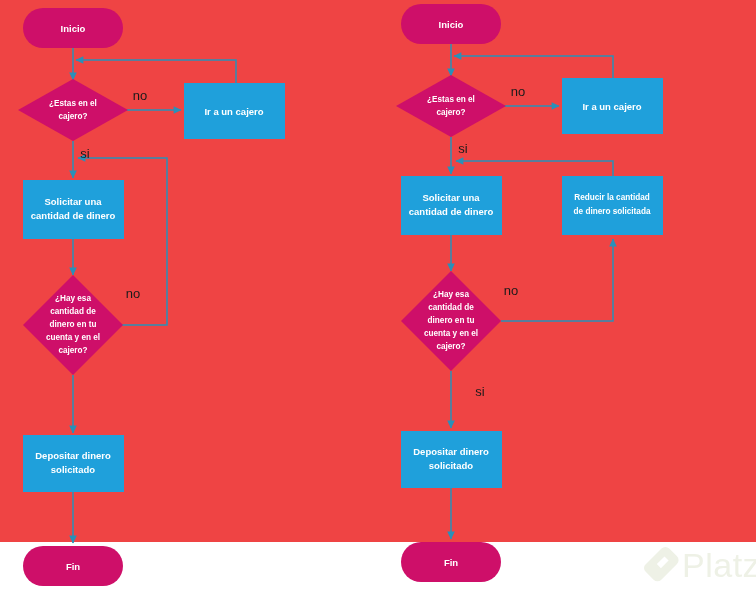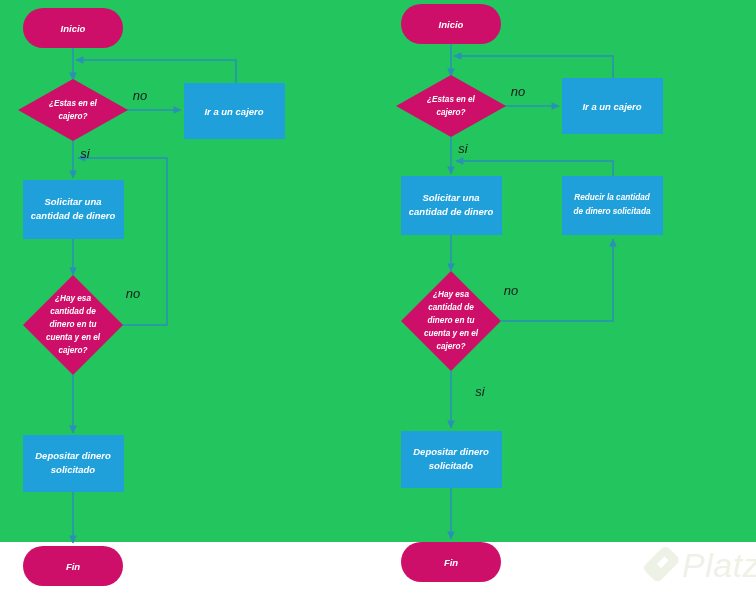--- a/index.html
+++ b/index.html
@@ -12,22 +12,21 @@
     font-family: "Liberation Sans", sans-serif;
     width: 756px;
     height: 609px;
     overflow: hidden;
     position: relative;
   }
   #canvas-root {
     position: relative;
     width: 756px;
     height: 542px;
-    background: #22c55e;
-    font-style: italic;
+    background: #ef4444;
   }
   svg.flow-svg {
     position: absolute;
     top: 0;
     left: 0;
     width: 756px;
     height: 609px;
   }
   .node-text {
     fill: #ffffff;

